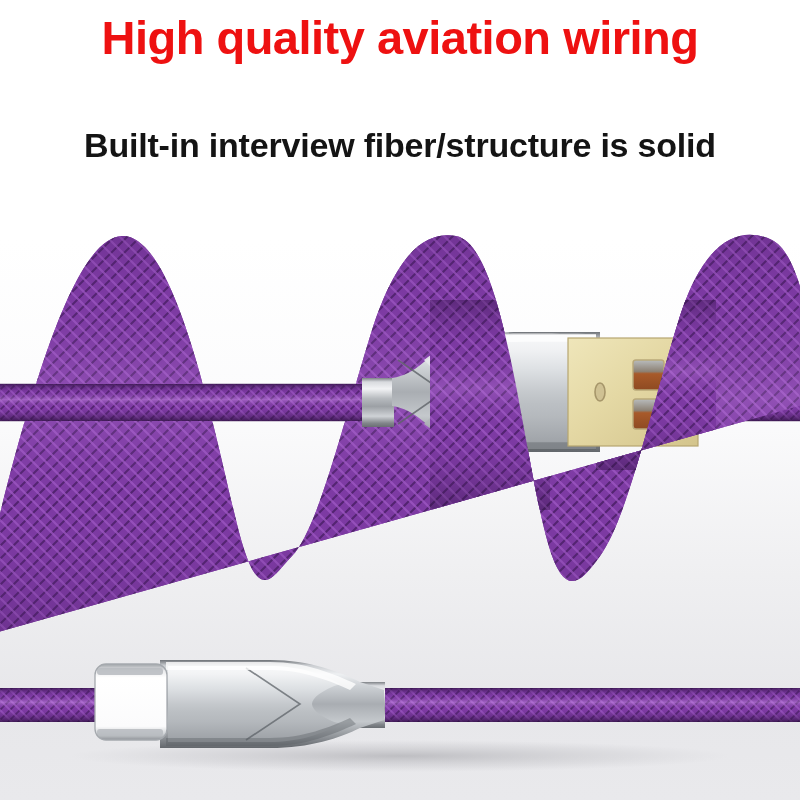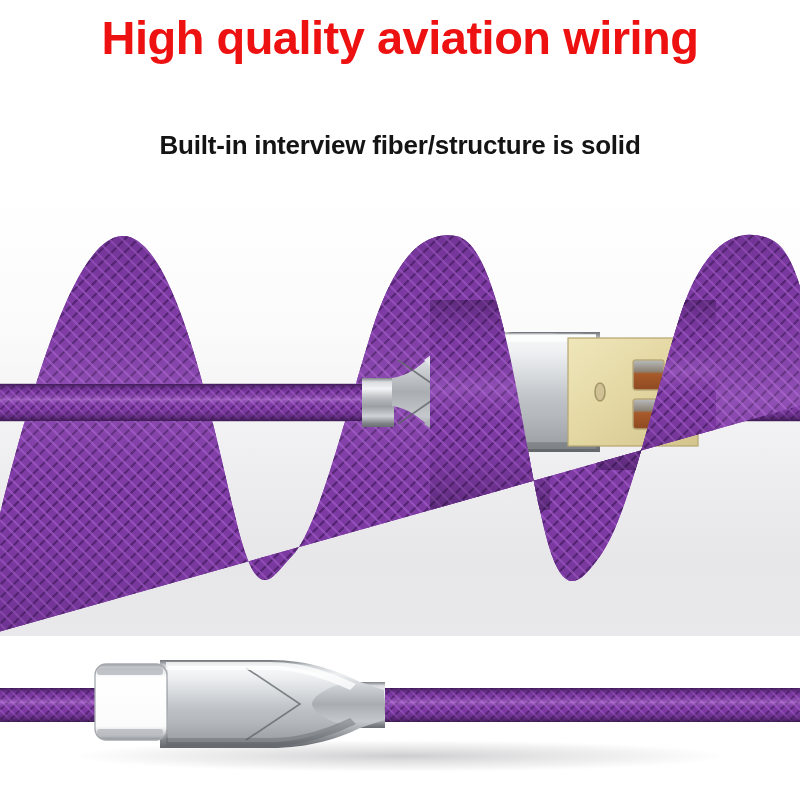--- a/index.html
+++ b/index.html
@@ -2,40 +2,40 @@
 <html><head>
 <meta charset="utf-8">
 <style>
   html,body{margin:0;padding:0;}
   body{
     width:800px;height:800px;overflow:hidden;
     font-family:"Liberation Sans", sans-serif;
     background:#ffffff;
   }
   #stage{
-    position:relative;width:800px;height:636px;
+    position:relative;width:800px;height:800px;
     background:
       linear-gradient(180deg,#ffffff 0%,#ffffff 30%,#fbfbfc 52%,#efeff1 72%,#e7e7ea 88%,#e9e9ec 100%);
   }
 
   
   .headline{
     position:absolute;left:0;top:10px;width:800px;
     text-align:center;
     font-size:47px;line-height:56px;
     font-weight:700;
     letter-spacing:-0.5px;
     color:#ee1111;
     white-space:nowrap;
     transform:scaleX(1.0);
   }
   .subhead{
     position:absolute;left:0;top:128px;width:800px;
     text-align:center;
-    font-size:26px;line-height:34px;
+    font-size:34px;line-height:34px;
     font-weight:700;
     letter-spacing:-0.2px;
     color:#141414;
     white-space:nowrap;
   }
 
   
   #art{position:absolute;left:0;top:0;width:800px;height:800px;}
   svg{display:block;}
 </style>

